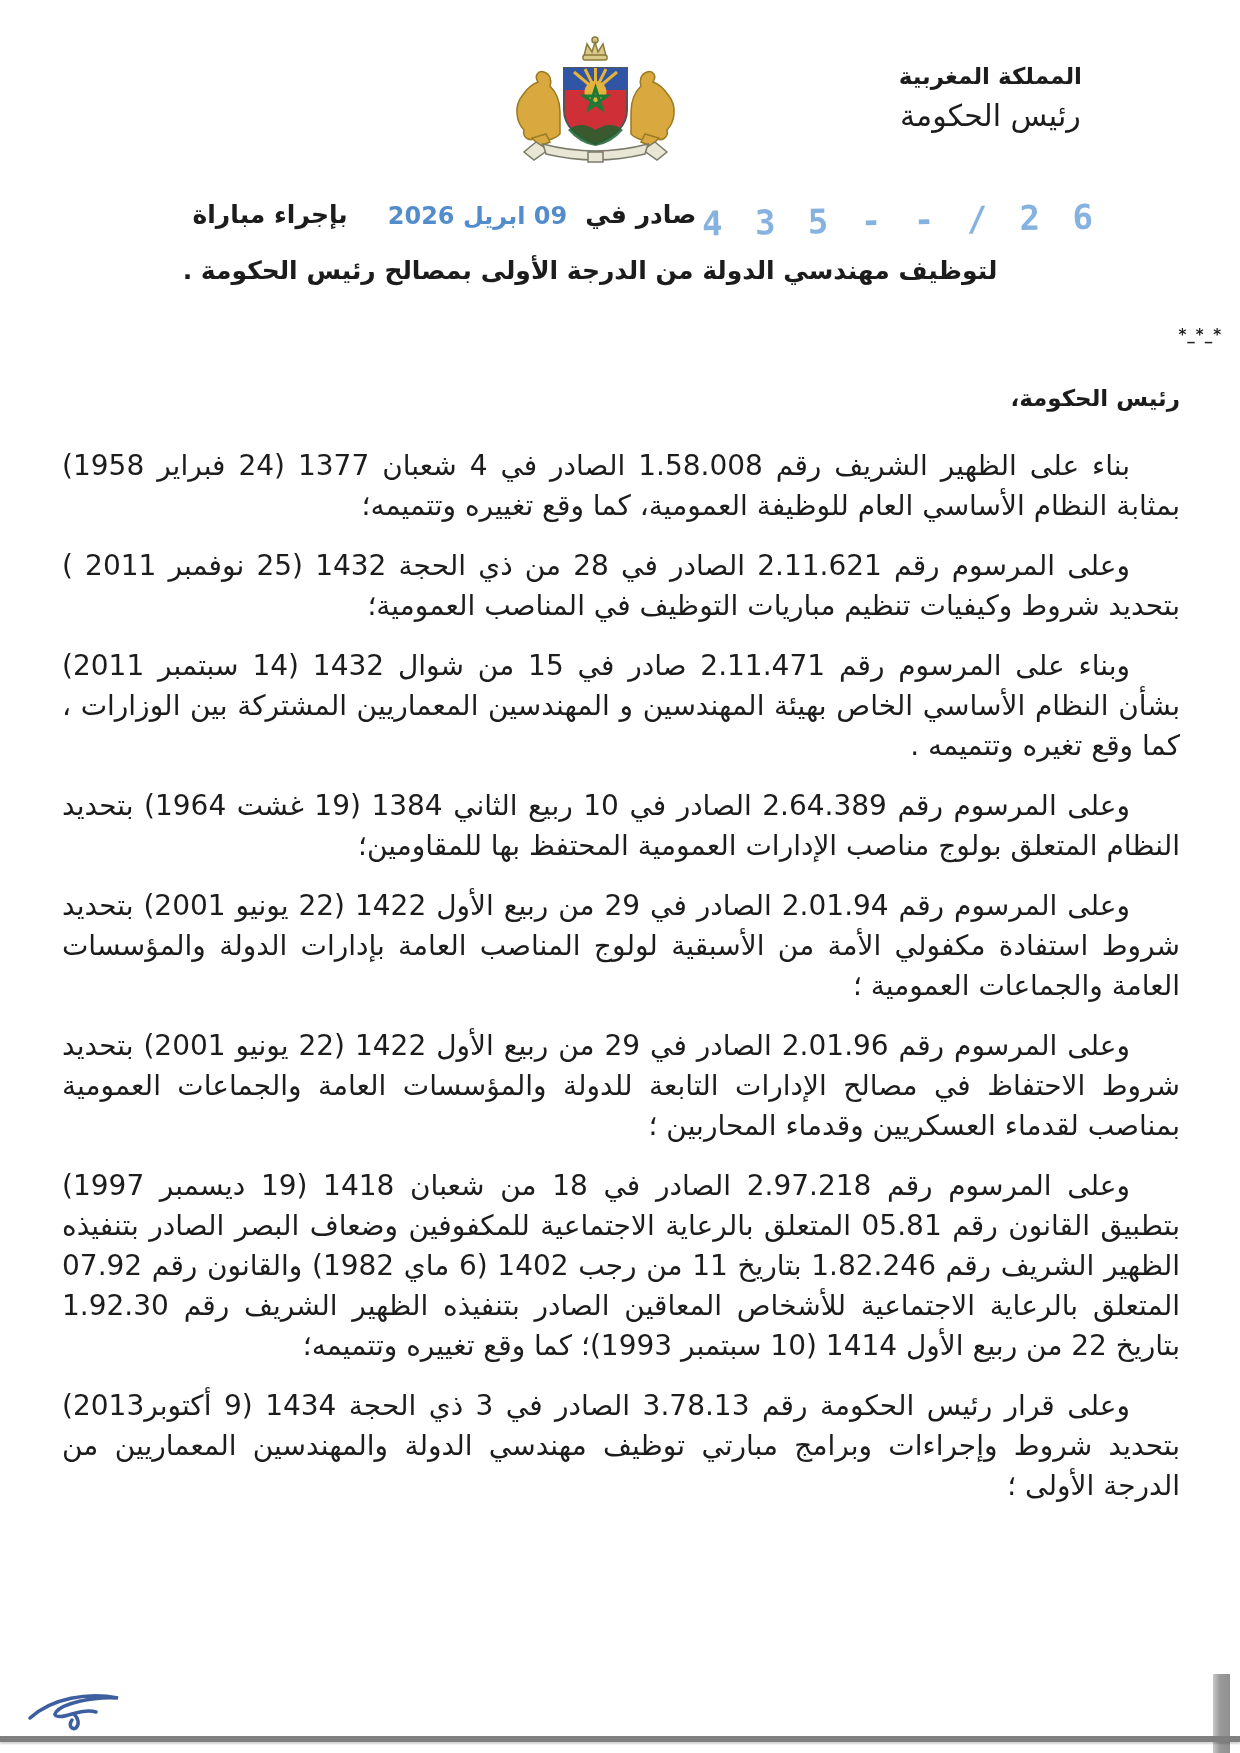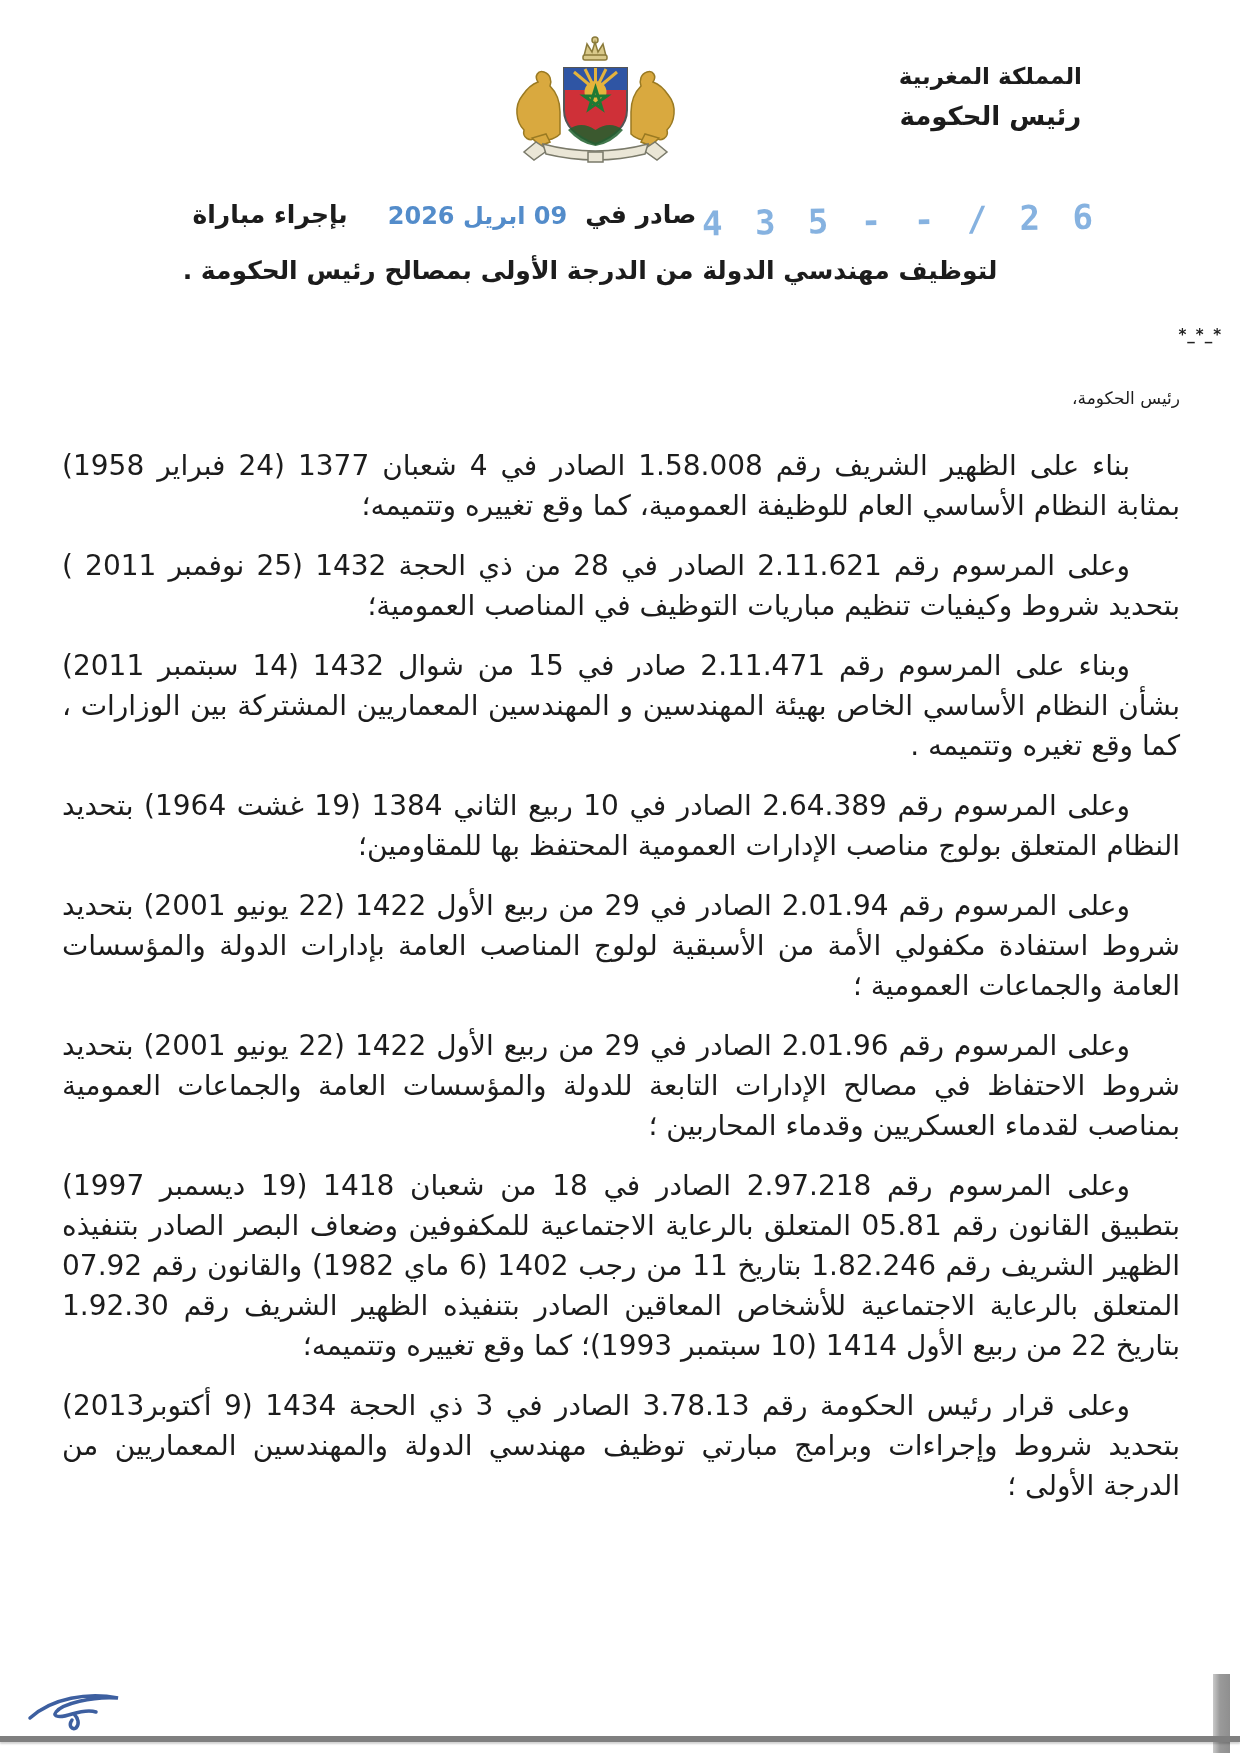--- a/index.html
+++ b/index.html
@@ -10,21 +10,21 @@
     overflow:hidden;
     font-family:"DejaVu Sans","Liberation Sans",sans-serif;
     color:#1c1c1c;
   }
   
   .hdr{
     position:absolute;top:56px;right:158px;
     direction:rtl;text-align:center;line-height:40px;
   }
   .hdr .kingdom{font-size:23px;font-weight:bold;letter-spacing:.5px;}
-  .hdr .authority{font-size:26px;font-weight:bold;}
+  .hdr .authority{font-size:30px;font-weight:normal;}
   
   .emblem{position:absolute;left:488px;top:34px;width:215px;height:134px;}
   
   .title1{
     position:absolute;top:194px;left:0;right:0;
     direction:rtl;display:flex;justify-content:center;align-items:center;
     font-weight:bold;font-size:25px;white-space:nowrap;
   }
   .title1 .blk{position:relative;z-index:2;}
   .stampnum{
@@ -48,21 +48,21 @@
   .sep{
     position:absolute;top:326px;left:0;right:18px;text-align:right;
     font-size:15px;font-weight:bold;letter-spacing:1px;color:#222;
   }
   
   .content{
     position:absolute;top:378px;left:62px;right:60px;
     direction:rtl;
   }
   .salutation{
-    font-size:17px;font-weight:normal;line-height:40px;margin:0 0 28px 0;
+    font-size:23px;font-weight:bold;line-height:40px;margin:0 0 28px 0;
     text-align:right;
   }
   .content p{
     margin:0 0 20px 0;
     font-size:28px;line-height:40px;
     text-align:justify;text-justify:inter-word;
     text-indent:50px;
   }
   
   .paraph{position:absolute;left:22px;top:1684px;width:135px;height:48px;}

